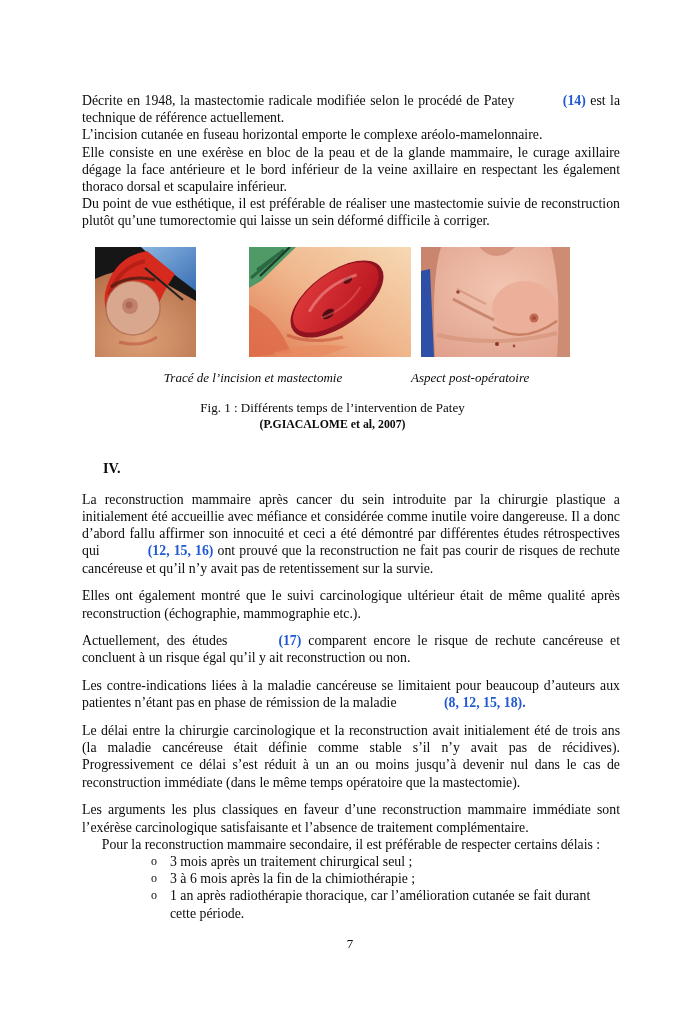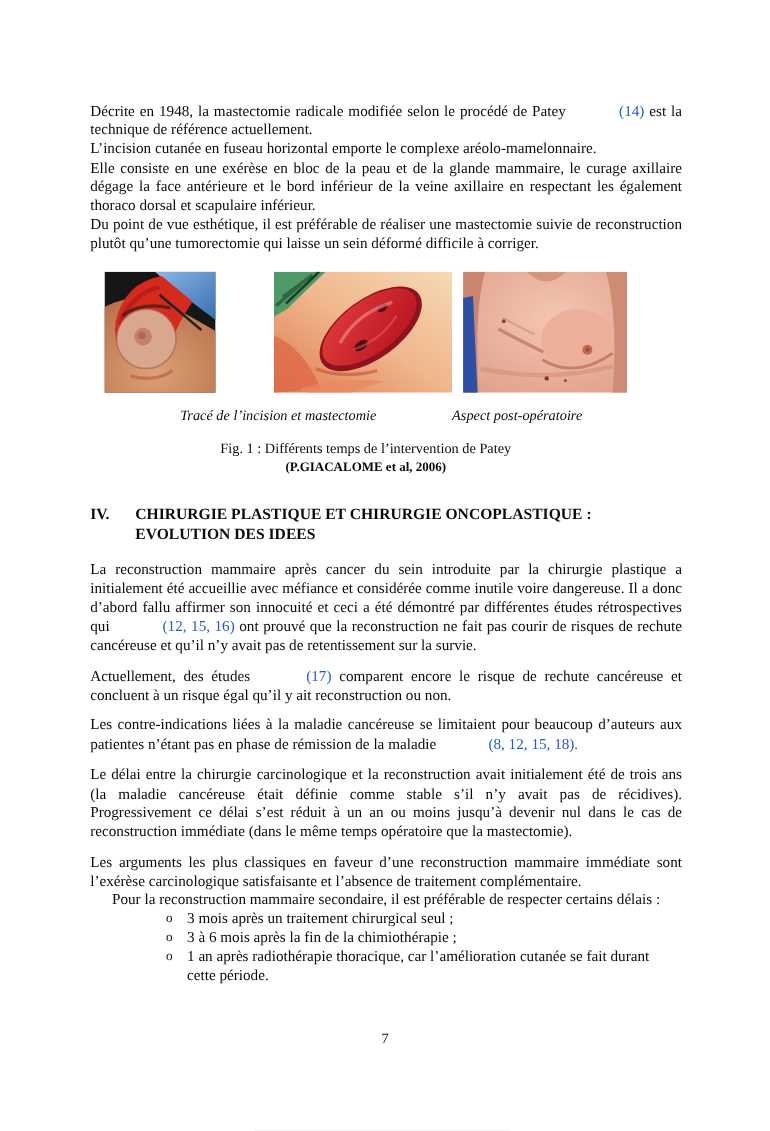--- a/index.html
+++ b/index.html
@@ -18,39 +18,39 @@
     width:538px;
   }
   .content p {
     margin:0;
     font-size:13.8px;
     line-height:17.2px;
     text-align:justify;
   }
   .cite {
     color:var(--cite-color,#2059d4);
-    font-weight:normal;
+    font-weight:bold;
     padding-left:44px;
   }
   
   .figure { margin:17px 0 0 13px; width:475px; }
   .img-row { display:flex; align-items:flex-start; }
   .ph { display:block; }
   .ph1 { width:101px; height:110px; margin-right:53px; }
   .ph2 { width:162px; height:110px; margin-right:10px; }
   .ph3 { width:149px; height:110px; }
   .cap-row { display:flex; margin-top:13px; font-style:italic; font-size:13px; line-height:16px; }
   .cap-left  { width:316px; text-align:center; }
   .cap-right { width:159px; text-align:left; }
   .figcap { margin-top:14px; text-align:center; }
   .fig-line { font-size:13px; line-height:16px; }
   .src-line { font-size:11.8px; line-height:15px; font-weight:bold; margin-top:1px; }
   
   .heading { display:flex; margin-top:27px; font-weight:bold; font-size:14.2px; line-height:18.2px; }
-  .hnum { width:41px; }
+  .hnum { margin-left:21px; width:41px; }
   .htext { flex:1; }
   
   .body { margin-top:14px; }
   .body p { margin:0 0 10.5px 0; }
   .body p:last-child { margin-bottom:0; }
   
   .delays p.intro-line { text-align:center; margin:0; }
   ul.delays-list { list-style:none; margin:0; padding:0; }
   ul.delays-list li { display:flex; font-size:13.8px; line-height:17.2px; }
   .marker { margin-left:69px; width:19px; font-size:12px; flex:0 0 auto; }
@@ -155,34 +155,31 @@
           <circle cx="93" cy="99" r="1.4" fill="#a04a34"></circle>
         </svg>
 
       </div>
       <div class="cap-row">
         <div class="cap-left">Tracé de l’incision et mastectomie</div>
         <div class="cap-right">Aspect post-opératoire</div>
       </div>
       <figcaption class="figcap">
         <div class="fig-line">Fig. 1 : Différents temps de l’intervention de Patey</div>
-        <div class="src-line">(P.GIACALOME et al, 2006)</div>
+        <div class="src-line">(P.GIACALOME et al, 2007)</div>
       </figcaption>
     </figure>
 
     <div class="heading">
       <span class="hnum">IV.</span>
-      <span class="htext">
-        <span>CHIRURGIE PLASTIQUE ET CHIRURGIE ONCOPLASTIQUE :</span><br>
-        <span>EVOLUTION DES IDEES</span>
-      </span>
     </div>
 
     <div class="body">
         <p>La reconstruction mammaire après cancer du sein introduite par la chirurgie plastique a initialement été accueillie avec méfiance et considérée comme inutile voire dangereuse. Il a donc d’abord fallu affirmer son innocuité et ceci a été démontré par différentes études rétrospectives qui <span class="cite">(12, 15, 16)</span> ont prouvé que la reconstruction ne fait pas courir de risques de rechute cancéreuse et qu’il n’y avait pas de retentissement sur la survie.</p>
+        <p>Elles ont également montré que le suivi carcinologique ultérieur était de même qualité après reconstruction (échographie, mammographie etc.).</p>
         <p>Actuellement, des études <span class="cite">(17)</span> comparent encore le risque de rechute cancéreuse et concluent à un risque égal qu’il y ait reconstruction ou non.</p>
         <p>Les contre-indications liées à la maladie cancéreuse se limitaient pour beaucoup d’auteurs aux patientes n’étant pas en phase de rémission de la maladie <span class="cite">(8, 12, 15, 18).</span></p>
         <p>Le délai entre la chirurgie carcinologique et la reconstruction avait initialement été de trois ans (la maladie cancéreuse était définie comme stable s’il n’y avait pas de récidives). Progressivement ce délai s’est réduit à un an ou moins jusqu’à devenir nul dans le cas de reconstruction immédiate (dans le même temps opératoire que la mastectomie).</p>
         <p>Les arguments les plus classiques en faveur d’une reconstruction mammaire immédiate sont l’exérèse carcinologique satisfaisante et l’absence de traitement complémentaire.</p>
       </div>
 
     <div class="delays">
       <p class="intro-line">Pour la reconstruction mammaire secondaire, il est préférable de respecter certains délais :</p>
       <ul class="delays-list">
           <li>

